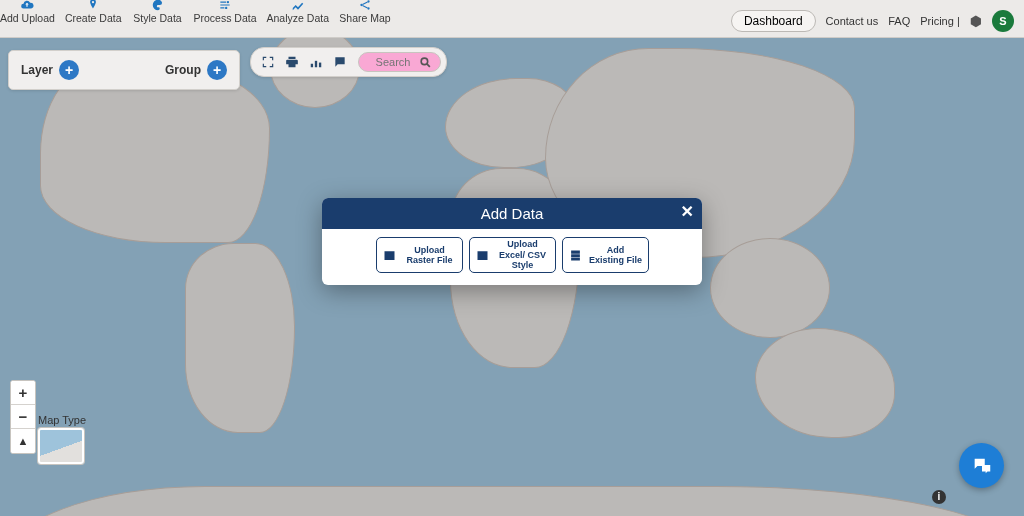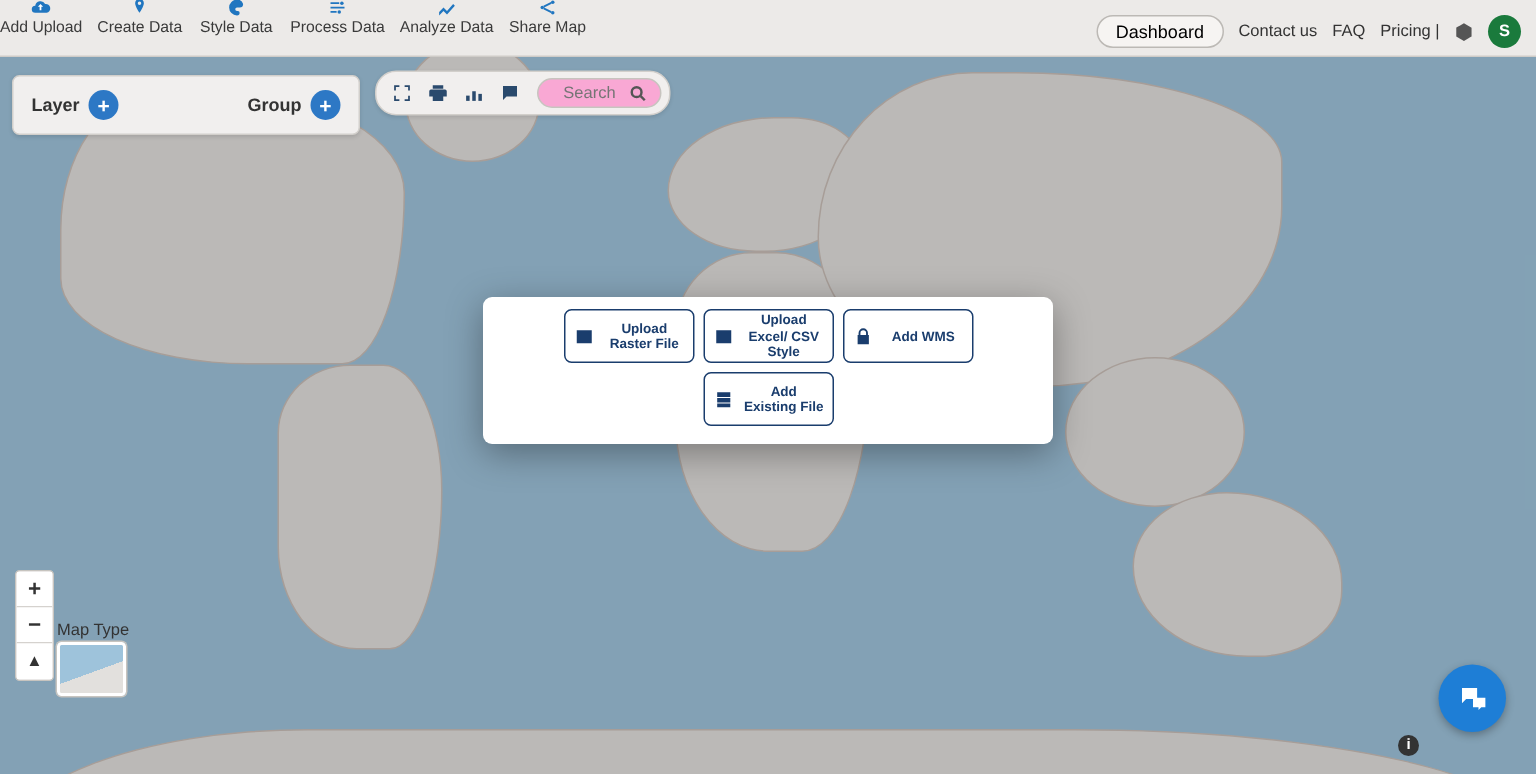--- a/index.html
+++ b/index.html
@@ -206,47 +206,43 @@
 </div>
 
 <div class="fab">
   <svg width="22" height="22" viewBox="0 0 24 24">
       <path d="M4 4h11v8H7l-3 3zM12 11h9v7h-3l-2 2v-2h-4z"></path>
     </svg>
 </div>
 <div class="info-dot">i</div>
 
 <div class="modal">
+  <div class="modal-head">
+    <span>Add Data</span>
+    <span class="modal-close">✕</span>
+  </div>
   <div class="modal-body">
     <div class="opt-btn">
       <span class="oi">
           <svg viewBox="0 0 24 24">
             <path d="M4 5h16v14H4zM6 16l4-5 3 4 2-2 3 3z"></path>
           </svg>
         </span>
       <span class="olbl">Upload Raster File</span>
     </div>
     <div class="opt-btn">
       <span class="oi">
           <svg viewBox="0 0 24 24">
             <path d="M4 5h16v14H4zM4 10h16M4 14h16M10 5v14"></path>
           </svg>
         </span>
       <span class="olbl">Upload Excel/ CSV Style</span>
     </div>
     <div class="opt-btn">
       <span class="oi">
           <svg viewBox="0 0 24 24">
-            <path d="M7 10V8a5 5 0 0110 0v2h1v10H6V10zm2 0h6V8a3 3 0 00-6 0z"></path>
-          </svg>
-        </span>
-      <span class="olbl">Add WMS</span>
-    </div>
-    <div class="opt-btn">
-      <span class="oi">
-          <svg viewBox="0 0 24 24">
             <path d="M5 4h14v5H5zm0 6h14v5H5zm0 6h14v4H5z"></path>
           </svg>
         </span>
       <span class="olbl">Add Existing File</span>
     </div>
   </div>
 </div>
 
 </body></html>

